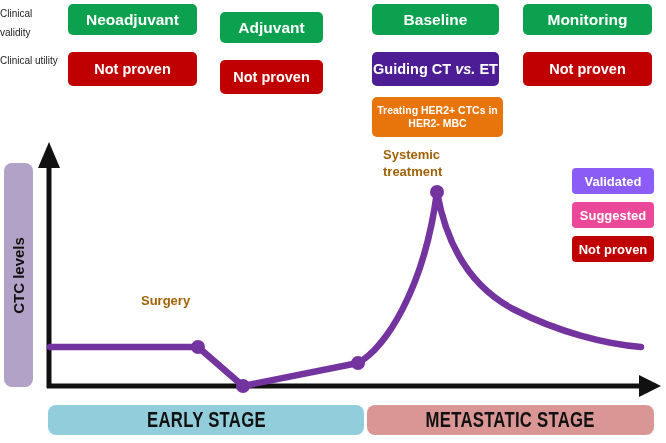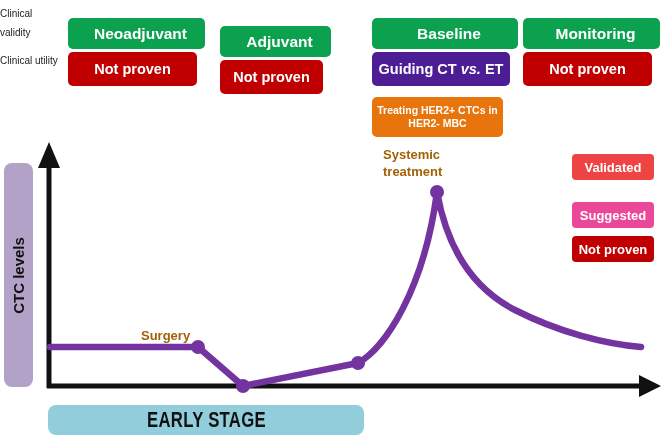--- a/index.html
+++ b/index.html
@@ -4,43 +4,43 @@
 <style>
   html,body{margin:0;padding:0;background:#fff;}
   .stage{
     position:relative;width:666px;height:443px;background:#ffffff;overflow:hidden;
     font-family:"Liberation Sans","DejaVu Sans",sans-serif;color:#1a1a1a;
   }
   .abs{position:absolute;}
   .row-label{left:0;width:62px;font-size:10px;line-height:19px;color:#222;}
   .pill{display:flex;align-items:center;justify-content:center;text-align:center;
         border-radius:5px;color:#fff;font-weight:bold;}
-  .vbox{top:18px;height:31px;font-size:15.5px;background:#0ca14e;padding-left:8px;}
+  .vbox{top:4px;height:31px;font-size:15.5px;background:#0ca14e;}
   .ubox{top:52px;height:34px;font-size:14.5px;background:#c00000;}
   .ubox.orange{background:#4c1d95;}
   .extra-box{left:372px;top:97px;width:131px;height:40px;background:#e8740c;
         border-radius:5px;display:flex;align-items:center;justify-content:center;
         text-align:center;color:#fff;font-weight:bold;font-size:10.5px;line-height:1.25;
         padding:1px 4px;box-sizing:border-box;}
   .col1{left:68px;width:129px;}
   .col2{left:220px;width:103px;margin-top:8px;}
-  .col3{left:372px;width:138px;}
+  .col3{left:372px;width:127px;}
   .col4{left:523px;width:129px;}
   .chart-svg{left:0;top:0;width:666px;height:443px;}
   .ylabel-bar{left:4px;top:163px;width:29px;height:224px;background:#b3a2c7;border-radius:8px;
         display:flex;align-items:center;justify-content:center;}
   .ylabel-bar span{transform:rotate(-90deg);white-space:nowrap;font-weight:bold;
         font-size:15px;color:#111;}
   .ann{font-weight:bold;font-size:13px;color:#a16207;text-align:left;line-height:17px;}
-  .ann-surgery{left:141px;top:327px;width:110px;}
+  .ann-surgery{left:141px;top:292px;width:110px;}
   .ann-relapse{left:301px;top:256px;width:110px;}
   .ann-systemic{left:383px;top:146px;width:112px;}
   .legend-box{left:572px;width:82px;height:26px;border-radius:4px;display:flex;
         align-items:center;justify-content:center;color:#fff;font-weight:bold;font-size:13px;}
-  .lg-green{top:154px;background:#ef4444;}
+  .lg-green{top:168px;background:#8b5cf6;}
   .lg-orange{top:202px;background:#ec4899;}
   .lg-red{top:236px;background:#c00000;}
   .stage-bar{top:405px;height:30px;border-radius:8px;display:flex;align-items:center;
         justify-content:center;color:#111;font-weight:bold;font-size:19px;}
   .stage-bar .condensed{display:inline-block;transform:scale(0.88,1.12);letter-spacing:0.3px;white-space:nowrap;}
   .stage-early{left:48px;width:316px;background:#92cddc;}
   .stage-meta{left:367px;width:287px;background:#d99694;}
 </style>
 </head>
 <body>
@@ -109,14 +109,17 @@
   <div class="abs legend-box lg-orange">
       <span>Suggested</span>
     </div>
   <div class="abs legend-box lg-red">
       <span>Not proven</span>
     </div>
 
   <div class="abs stage-bar stage-early">
       <span class="condensed">EARLY STAGE</span>
     </div>
+  <div class="abs stage-bar stage-meta">
+      <span class="condensed">METASTATIC STAGE</span>
+    </div>
 
 </div>
 
 </body></html>

